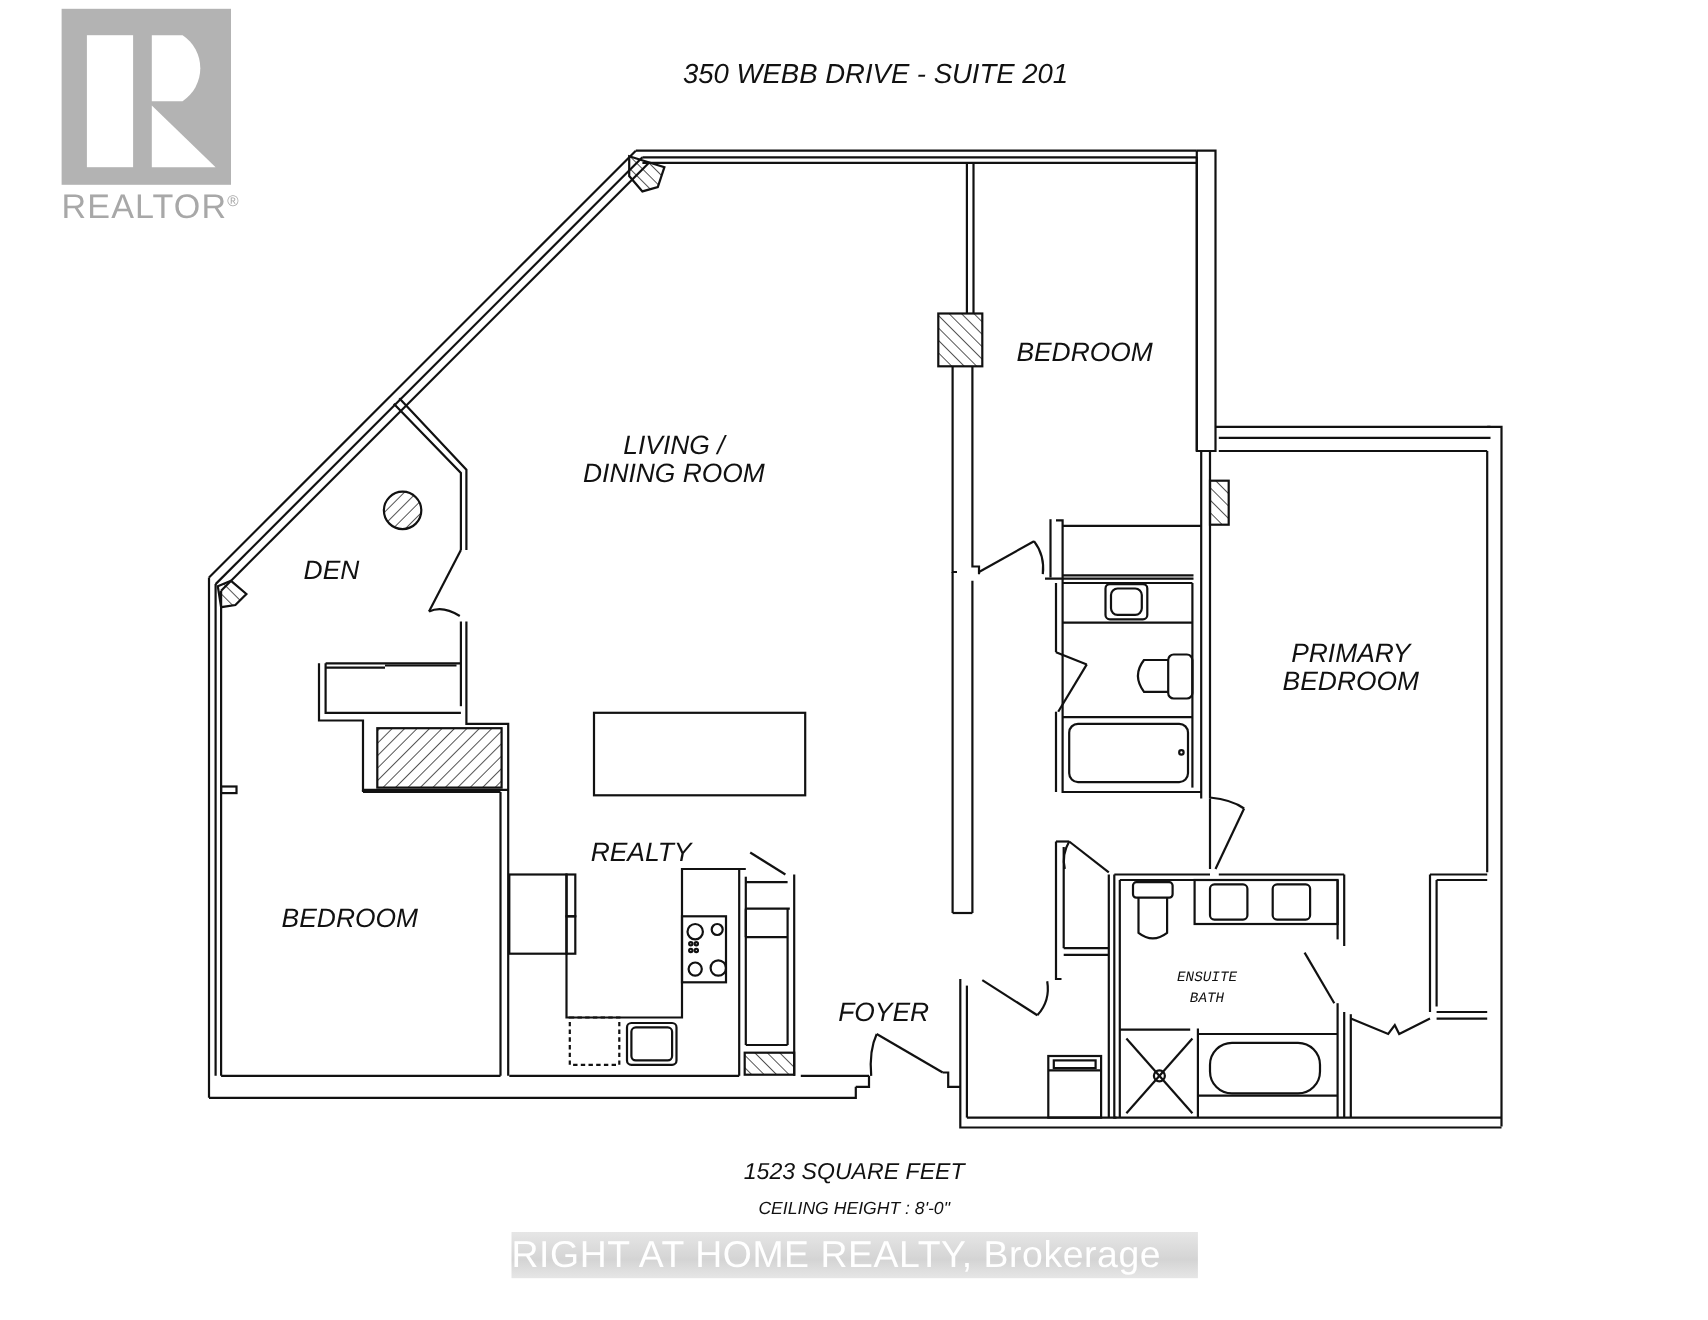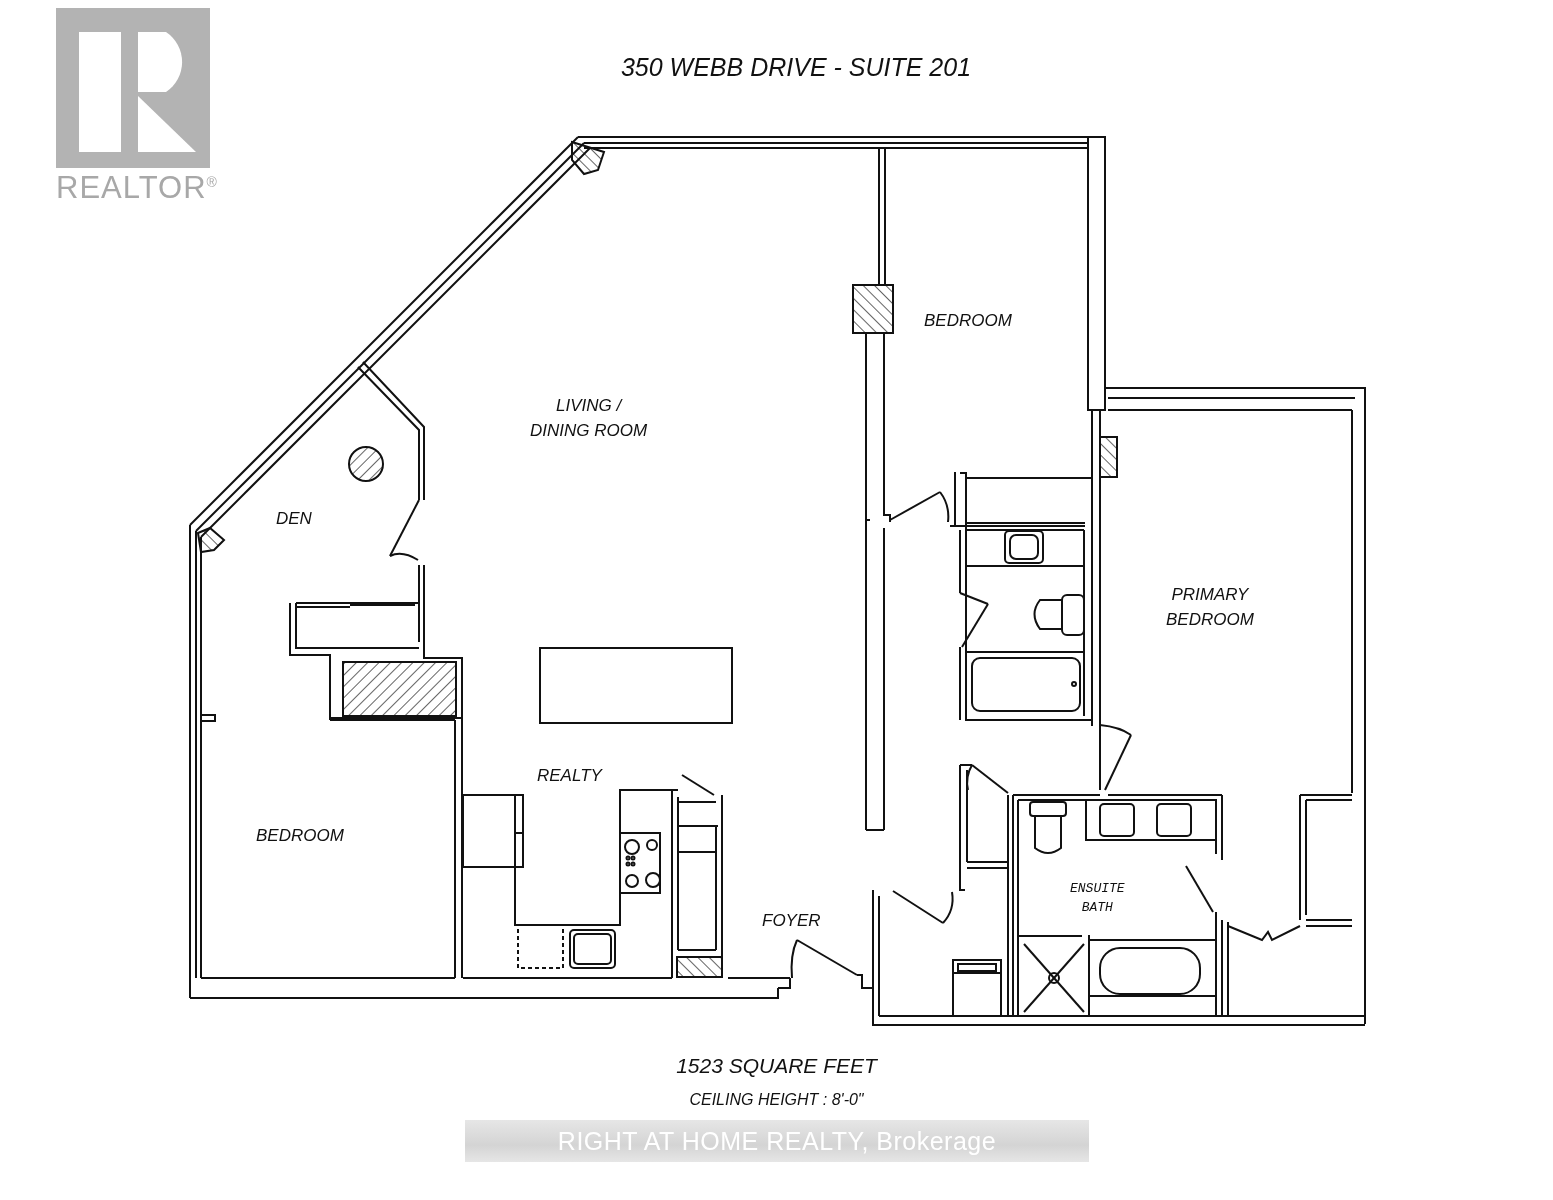--- a/index.html
+++ b/index.html
@@ -5,30 +5,30 @@
   html, body { margin: 0; padding: 0; background: #ffffff; }
   body { width: 1553px; height: 1200px; position: relative; overflow: hidden;
          font-family: "Liberation Sans", sans-serif; color: #111; }
   .logo { position: absolute; left: 8px; top: 8px; width: 156px; padding-left: 48px; }
   .logo-box { width: 154px; height: 160px; background: #b3b3b3; position: relative; }
   .logo-text { font-size: 31px; color: #a8a8a8; letter-spacing: 1px; margin-top: 2px; }
   .logo-text sup { font-size: 14px; vertical-align: top; position: relative; top: 4px; }
   .title { position: absolute; left: 0; width: 1592px; top: 53px; text-align: center;
            font-size: 25px; font-style: italic; }
   .plan { position: absolute; left: 0; top: 0; }
-  .label { position: absolute; font-style: italic; font-size: 17px; text-align: center;
+  .label { position: absolute; font-style: italic; font-size: 24px; text-align: center;
            line-height: 25px; white-space: nowrap; }
   .label.small { font-size: 13px; line-height: 19px; font-family: Liberation Mono, monospace; }
   .sqft { position: absolute; left: 0; width: 1553px; top: 1054px; text-align: center;
           font-size: 21px; font-style: italic; }
   .ceiling { position: absolute; left: 0; width: 1553px; top: 1091px; text-align: center;
              font-size: 16px; font-style: italic; }
   .watermark { position: absolute; left: 465px; top: 1120px; width: 624px; height: 42px;
                background: linear-gradient(#e6e6e6, #d4d4d4 60%, #e6e6e6);
-               color: #ffffff; font-size: 25px; text-align: center; line-height: 42px;
+               color: #ffffff; font-size: 34px; text-align: left; line-height: 42px;
                letter-spacing: 0.5px; }
 </style>
 </head>
 <body>
 
 <div class="logo">
   <div class="logo-box">
     <svg width="154" height="160" viewBox="0 0 154 160">
       <rect x="23" y="24" width="42" height="120" fill="#fff"></rect>
       <path d="M82 24 H110 A36 36 0 0 1 110 84 H82 Z" fill="#fff"></path>

